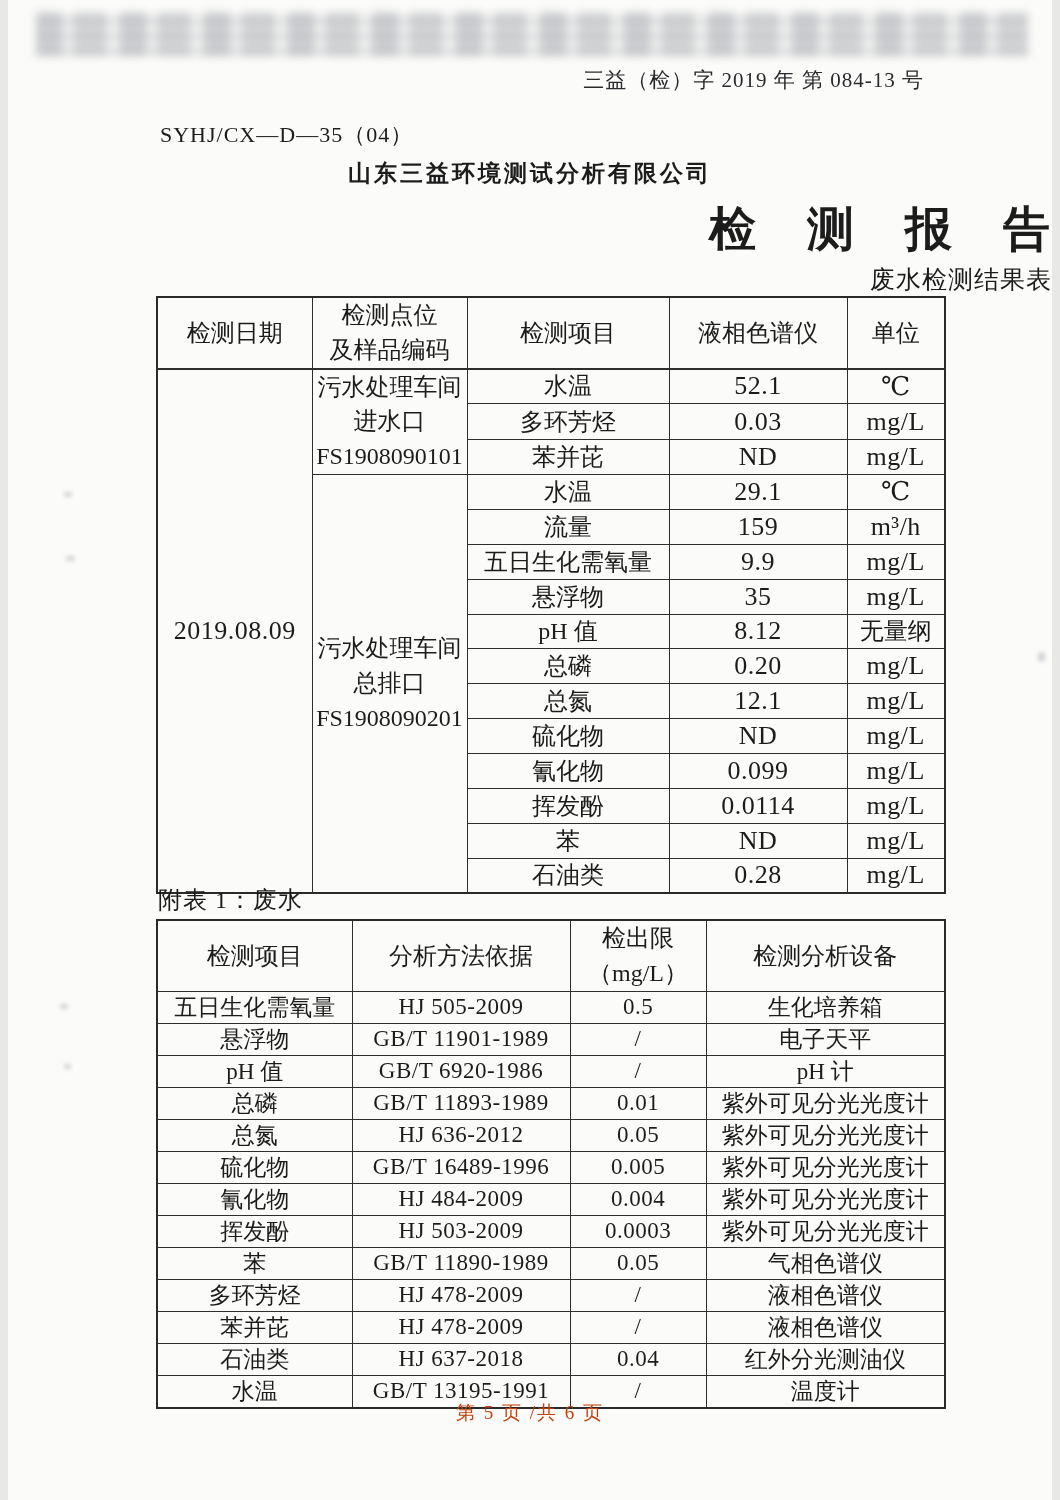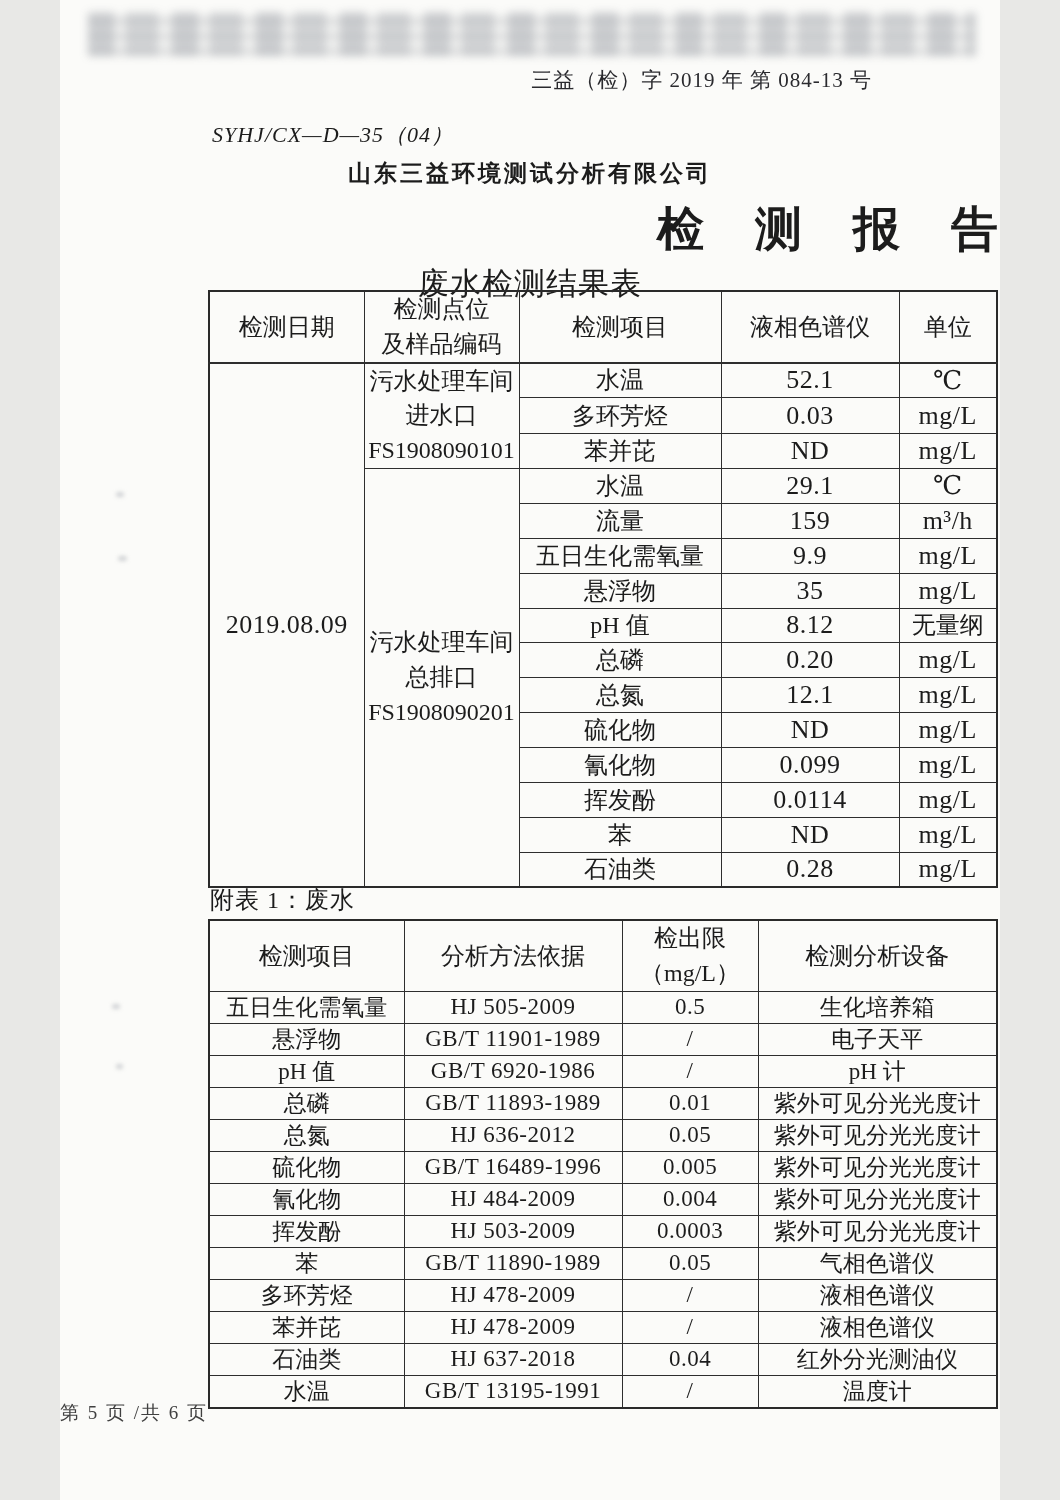--- a/index.html
+++ b/index.html
@@ -1,19 +1,19 @@
 <!DOCTYPE html>
 <html><head>
 <meta charset="utf-8">
 <style>
   * { margin: 0; padding: 0; box-sizing: border-box; }
   html, body { background: #e8e8e6; }
   .page {
     position: relative;
-    width: 940px;
+    width: 1044px;
     height: 1500px;
     margin: 0 auto;
     background: #fbfbf9;
     color: #1c1c1c;
     font-family: "Liberation Serif", "DejaVu Serif", serif;
     overflow: hidden;
   }
   
   .noise-band {
     position: absolute;
@@ -38,53 +38,52 @@
     top: 66px; right: 128px;
     font-size: 21px;
     letter-spacing: 1px;
     color: #2a2a2e;
   }
   .form-code {
     position: absolute;
     top: 120px; left: 152px;
     font-size: 22px;
     letter-spacing: 1px;
-    font-style: italic;
   }
   .company-name {
     position: absolute;
     top: 158px; left: 0; width: 100%;
     text-align: center;
     font-size: 23px;
     letter-spacing: 3px;
     font-weight: 700;
   }
   .report-title {
     position: absolute;
     top: 198px; left: 0; width: 100%;
     text-align: right;
     font-size: 47px;
     font-weight: bold;
     letter-spacing: 2px;
   }
   .table-title {
     position: absolute;
     top: 263px; left: 0; width: 100%;
-    text-align: center;
-    font-size: 31px;
+    text-align: right;
+    font-size: 25px;
     letter-spacing: 1px;
   }
   table {
     border-collapse: collapse;
     table-layout: fixed;
     position: absolute;
     width: 788px;
     left: 148px;
   }
-  .results-table { top: 290px; }
+  .results-table { top: 296px; }
   .methods-table { top: 919px; }
   td, th {
     border: 1.6px solid #2e2e2e;
     text-align: center;
     vertical-align: middle;
     font-weight: normal;
     font-size: 24px;
     padding: 0 2px;
     overflow: hidden;
   }
@@ -100,22 +99,23 @@
   .loc-cell { font-size: 24px; }
   .appendix-label {
     position: absolute;
     top: 884px; left: 150px;
     font-size: 24px;
     letter-spacing: 1px;
   }
   .page-footer {
     position: absolute;
     top: 1400px; left: 0; width: 100%;
+    text-align: center;
     font-size: 19px;
-    color: #404040;
+    color: #c2410c;
     letter-spacing: 2px;
   }
 </style>
 </head>
 <body>
 
 <div class="page">
 
   <div class="noise-band"></div>
   <div class="speck" style="left:56px; top:492px; width:8px; height:5px;"></div>

